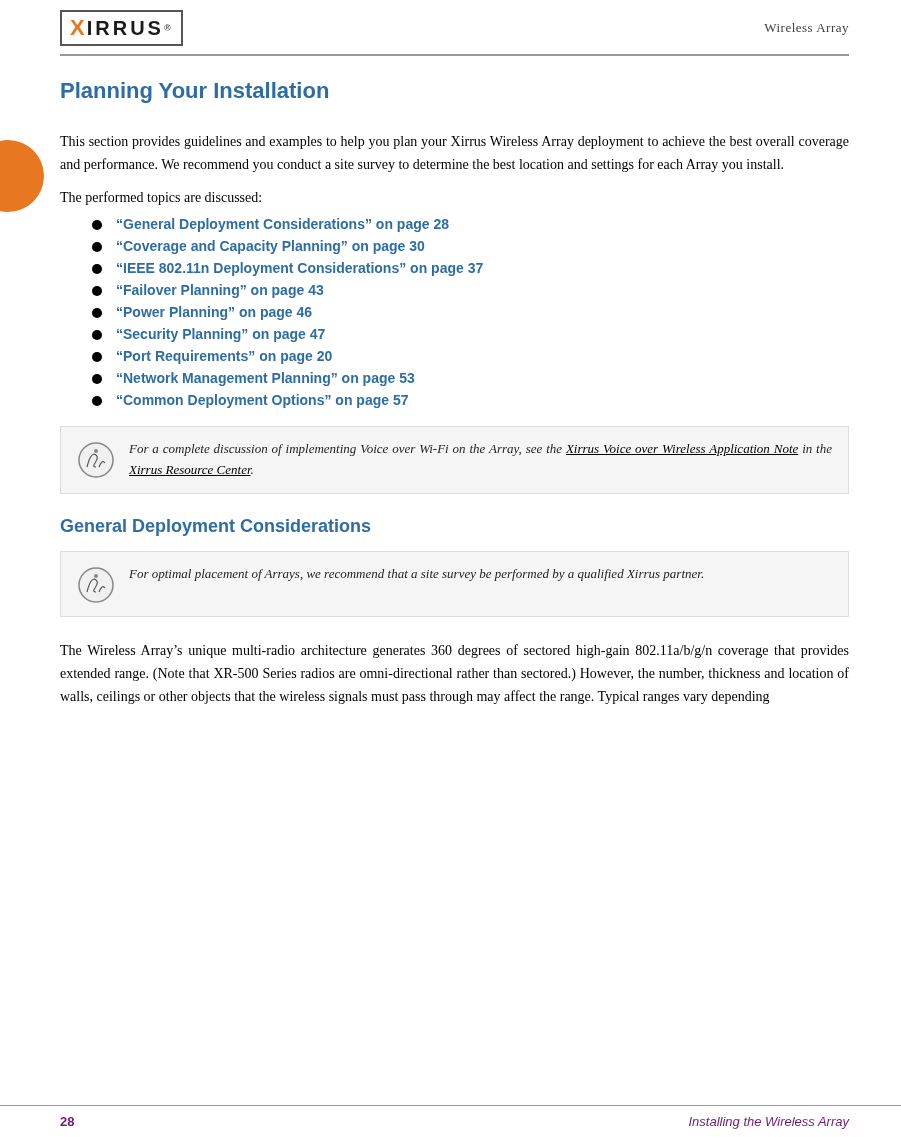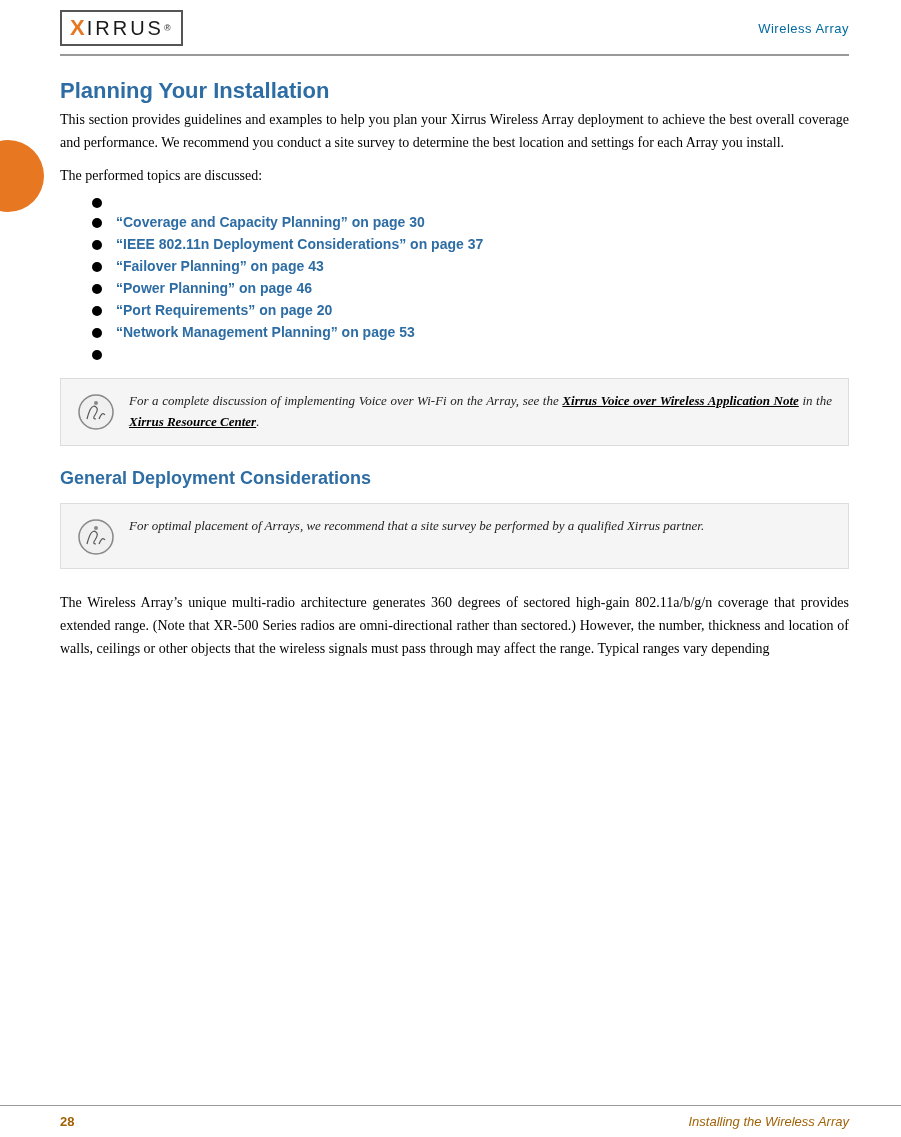--- a/index.html
+++ b/index.html
@@ -63,44 +63,44 @@
 
     .logo-x {
       color: #e87722;
       font-size: 22px;
       font-weight: 900;
     }
 
     .logo-text {
       color: #1a1a1a;
       font-size: 20px;
-      font-weight: 400;
+      font-weight: 700;
       letter-spacing: 3px;
     }
 
     .logo-registered {
       font-size: 9px;
       vertical-align: super;
       color: #555;
     }
 
     .header-right {
       font-size: 13px;
-      color: #0369a1;
-      font-family: Liberation Sans, sans-serif;
+      color: #404040;
+      font-family: Liberation Serif, serif;
       letter-spacing: 0.5px;
     }
 
     
     h1.section-title {
       color: #2e6da4;
       font-size: 22px;
       font-family: Arial, sans-serif;
       font-weight: bold;
-      margin-bottom: 4px;
+      margin-bottom: 26px;
     }
 
     h2.section-title {
       color: #2e6da4;
       font-size: 18px;
       font-family: Arial, sans-serif;
       font-weight: bold;
       margin-bottom: 3px;
       margin-top: 8px;
     }
@@ -168,39 +168,39 @@
     .note-text {
       font-size: 13px;
       font-style: italic;
       line-height: 1.6;
       font-family: Georgia, serif;
       color: #222;
       text-align: justify;
     }
 
     .note-text a, .note-link {
-      font-weight: bold;
+      font-weight: normal;
       text-decoration: underline;
       color: #000;
       font-style: italic;
     }
 
     
     .footer {
       position: absolute;
       bottom: 0;
       left: 0;
       right: 0;
       border-top: 1.5px solid #999;
       display: flex;
       justify-content: space-between;
       padding: 8px 52px 8px 60px;
       font-size: 13px;
       font-family: Arial, sans-serif;
-      color: #a16207;
+      color: #701a75;
     }
 
     .footer-left {
       font-weight: bold;
     }
 
     .footer-right {
       font-style: italic;
     }
   </style>
@@ -224,47 +224,53 @@
 
   <h1 class="section-title">Planning Your Installation</h1>
 
   <p class="body-text">This section provides guidelines and examples to help you plan your Xirrus Wireless Array deployment to achieve the best overall coverage and performance. We recommend you conduct a site survey to determine the best location and settings for each Array you install.</p>
 
   <p class="topics-intro">The performed topics are discussed:</p>
 
   <ul class="bullet-list">
     <li>
       <span class="bullet-dot"></span>
+      <span>“General Deployment Considerations” on page 28</span>
     </li>
     <li>
       <span class="bullet-dot"></span>
       <span>“Coverage and Capacity Planning” on page 30</span>
     </li>
     <li>
       <span class="bullet-dot"></span>
       <span>“IEEE 802.11n Deployment Considerations” on page 37</span>
     </li>
     <li>
       <span class="bullet-dot"></span>
       <span>“Failover Planning” on page 43</span>
     </li>
     <li>
       <span class="bullet-dot"></span>
       <span>“Power Planning” on page 46</span>
     </li>
     <li>
       <span class="bullet-dot"></span>
+      <span>“Security Planning” on page 47</span>
+    </li>
+    <li>
+      <span class="bullet-dot"></span>
       <span>“Port Requirements” on page 20</span>
     </li>
     <li>
       <span class="bullet-dot"></span>
       <span>“Network Management Planning” on page 53</span>
     </li>
     <li>
       <span class="bullet-dot"></span>
+      <span>“Common Deployment Options” on page 57</span>
     </li>
   </ul>
 
   <div class="note-box">
     <svg class="note-icon" viewBox="0 0 38 38" fill="none" xmlns="http://www.w3.org/2000/svg">
       <ellipse cx="19" cy="19" rx="17" ry="17" stroke="#888" stroke-width="1.5" fill="#f0f0f0"></ellipse>
       <path d="M10 26 Q14 10 19 14 Q22 16 18 22 Q15 26 19 26" stroke="#555" stroke-width="1.2" fill="none"></path>
       <path d="M22 26 Q25 18 28 22" stroke="#555" stroke-width="1.2" fill="none"></path>
       <circle cx="19" cy="10" r="2" fill="#888"></circle>
     </svg>

